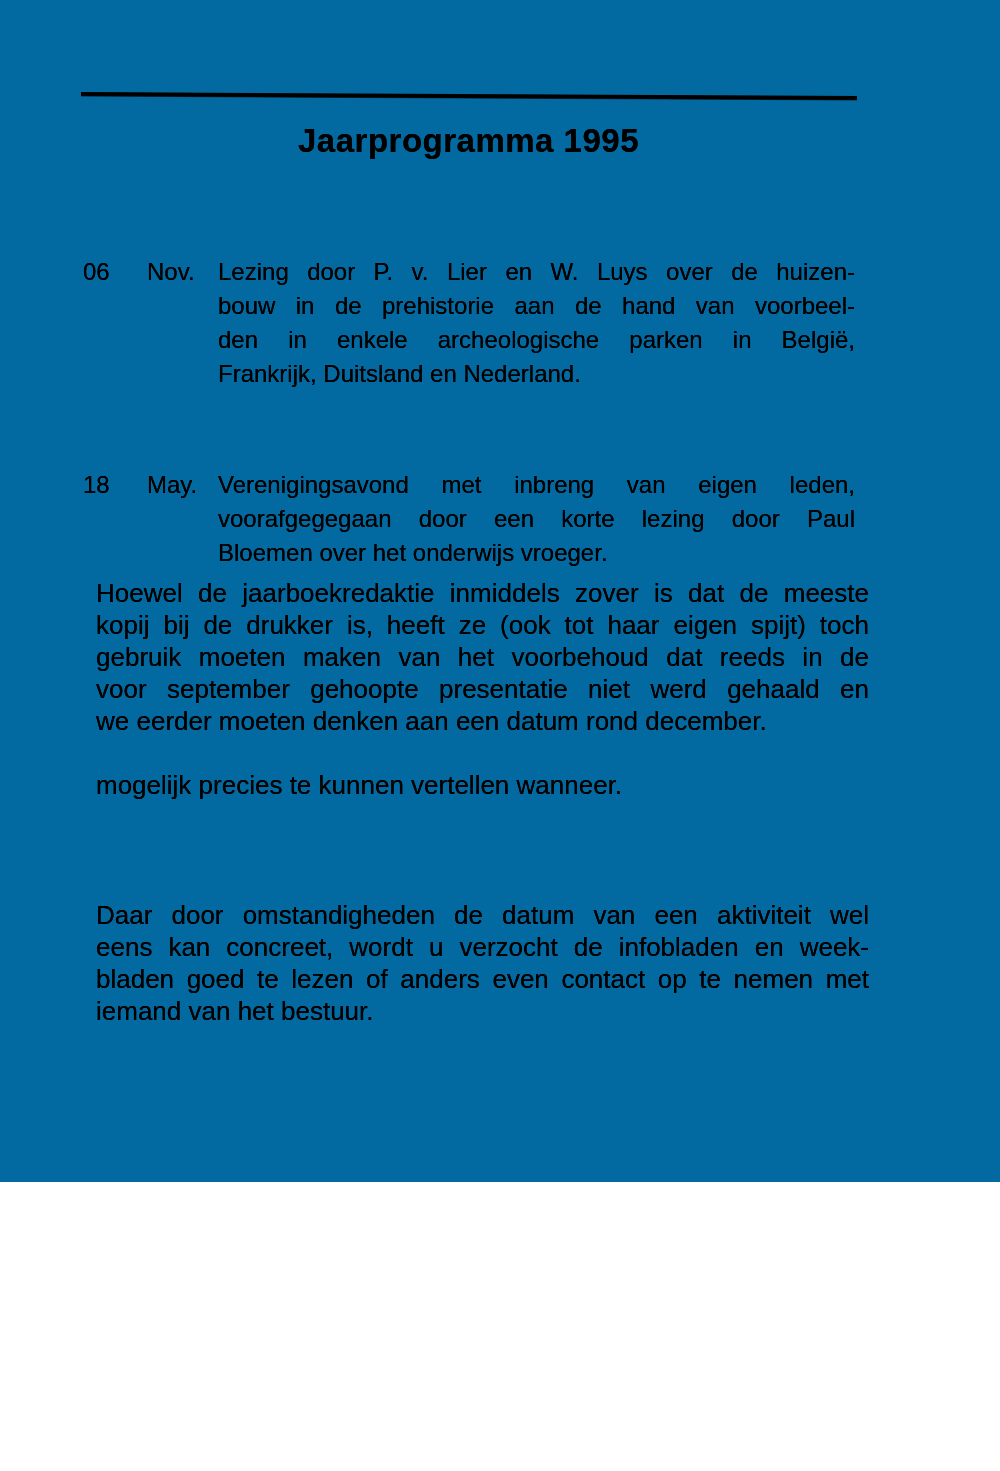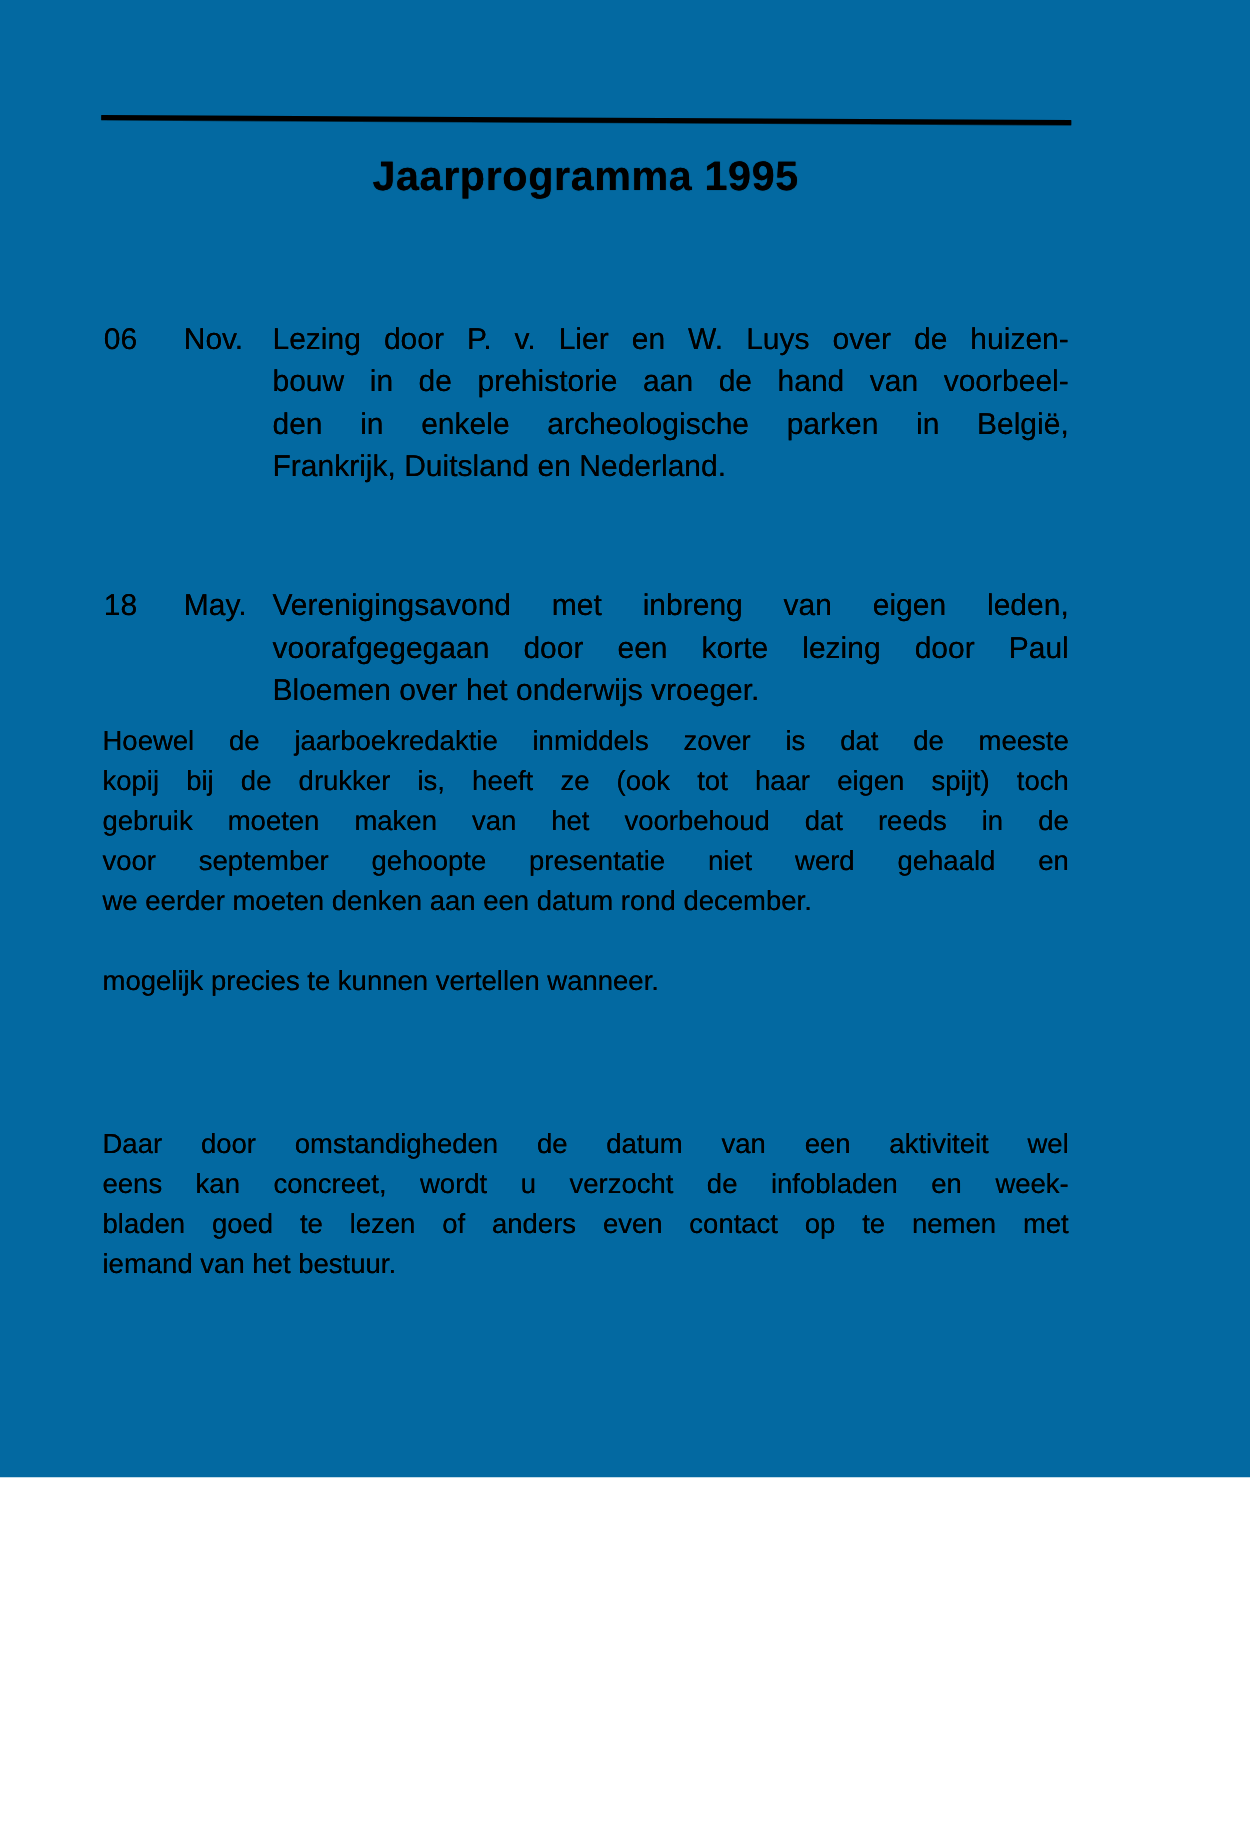--- a/index.html
+++ b/index.html
@@ -52,22 +52,22 @@
     text-shadow: 0 0 0.5px currentColor;
   }
   .entry-1 { top: 255px; }
   .entry-2 { top: 428px; margin-top: 40px; }
   .entry .day   { position: absolute; left: 1px;  top: 0; }
   .entry .month { position: absolute; left: 65px; top: 0; }
   .entry .etext { margin-left: 136px; }
   
   .para {
     position: absolute;
-    left: 82px; width: 773px;
-    font-size: 22px;
+    left: 96px; width: 773px;
+    font-size: 26px;
     line-height: 32px;
     text-shadow: 0 0 0.5px currentColor;
   }
   .para-1 { top: 577px; }
   .para-2 { top: 769px; }
   .para-3 { top: 899px; }
   
   .jline {
     white-space: nowrap;
     text-align: justify;

